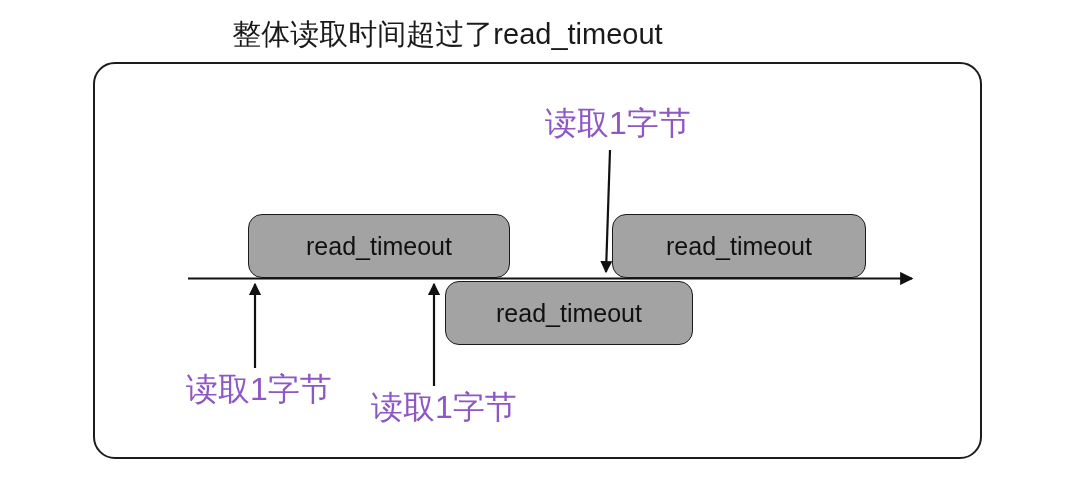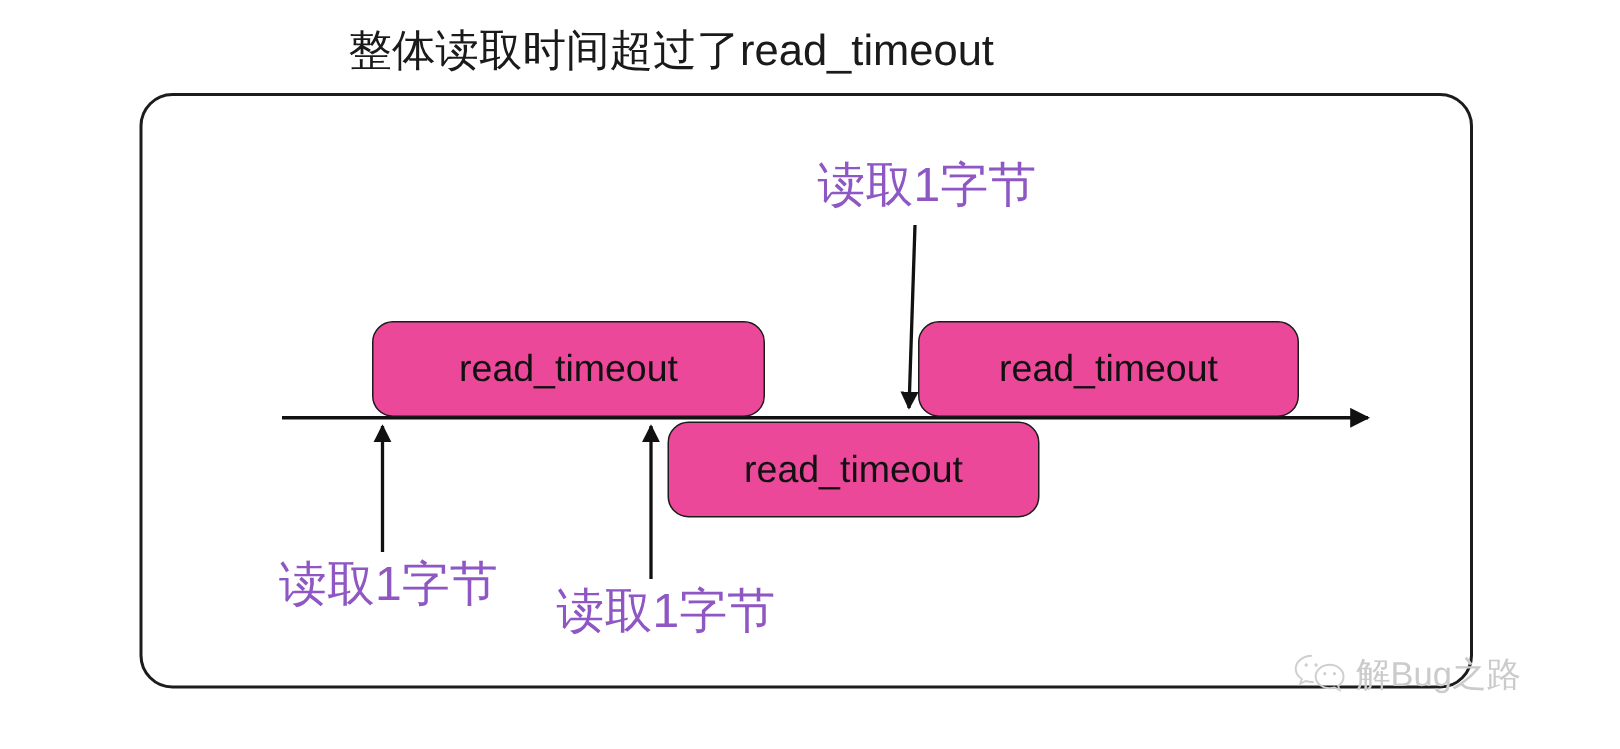--- a/index.html
+++ b/index.html
@@ -55,21 +55,21 @@
     position: absolute;
     left: 0; top: 0;
     width: 1080px;
     height: 499px;
     pointer-events: none;
   }
 
   
   .tbox {
     position: absolute;
-    background: #ec4899;
+    background: #a3a3a3;
     border: 1.8px solid #1b1b1b;
     border-radius: 14px;
     box-sizing: border-box;
     display: flex;
     align-items: center;
     justify-content: center;
     color: #111111;
     font-size: 25px;
     line-height: 1;
     white-space: nowrap;
@@ -148,29 +148,14 @@
   <div class="tbox" id="tbox-2">read_timeout</div>
 
   <div class="tbox" id="tbox-3">read_timeout</div>
 
   <div class="plabel" id="label-read-top">读取1字节</div>
 
   <div class="plabel" id="label-read-left">读取1字节</div>
 
   <div class="plabel" id="label-read-mid">读取1字节</div>
 
-  <div class="watermark">
-    <svg class="wm-icon" width="38" height="30" viewBox="0 0 38 30">
-      <g fill="none" stroke="#cfcfcf" stroke-width="1.3">
-        <path d="M12.6 3.2C6.6 3.2 1.8 7.1 1.8 11.9c0 2.7 1.6 5.2 4.1 6.8l-1.1 3.2 3.7-1.9
-                 c1.6.5 2.8.7 4.1.7.4 0 .8 0 1.2-.1"></path>
-        <path d="M24.5 9.2c-5.2 0-9.4 3.5-9.4 7.8s4.2 7.8 9.4 7.8c1.1 0 2.2-.2 3.2-.5l3.4 1.7
-                 -1-2.8c2.2-1.4 3.6-3.6 3.6-6.2 0-4.3-4.2-7.8-9.2-7.8z"></path>
-      </g>
-      <circle cx="8.8" cy="9.3" r="1.15" fill="#cfcfcf"></circle>
-      <circle cx="15.4" cy="9.3" r="1.15" fill="#cfcfcf"></circle>
-      <circle cx="21.2" cy="15.1" r="1.05" fill="#cfcfcf"></circle>
-      <circle cx="27.6" cy="15.1" r="1.05" fill="#cfcfcf"></circle>
-    </svg>
-    <span class="wm-text">解Bug之路</span>
-  </div>
 
 </div>
 
 </body></html>

